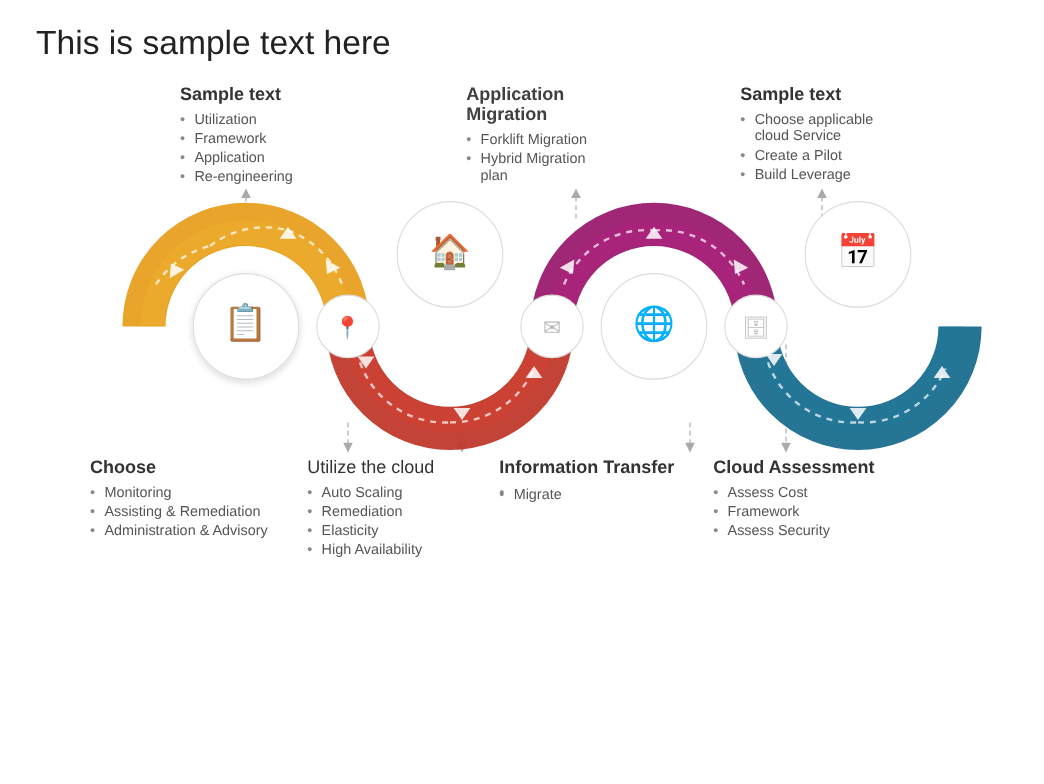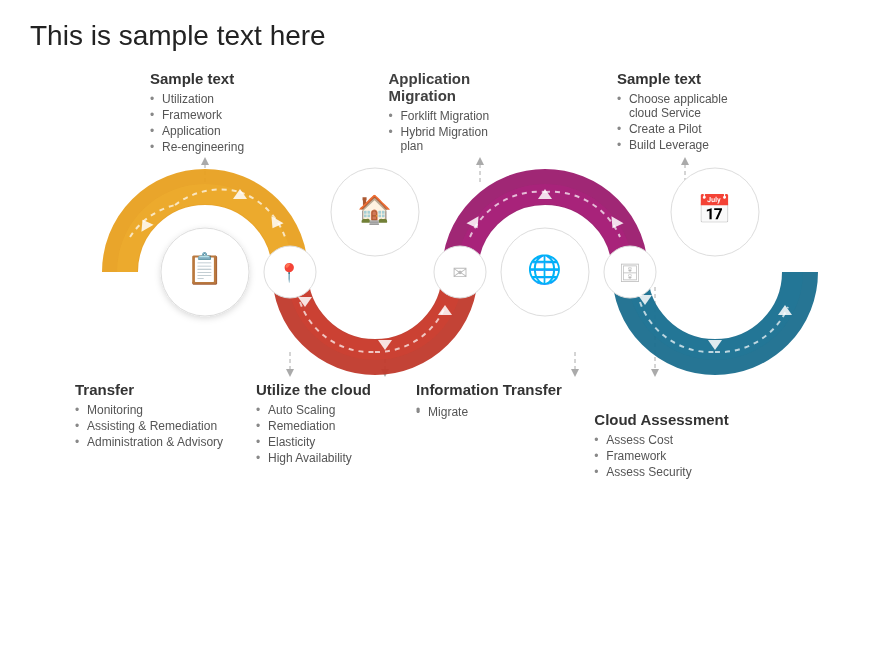--- a/index.html
+++ b/index.html
@@ -157,47 +157,47 @@
         <filter id="shadow" x="-20%" y="-20%" width="140%" height="140%">
           <feDropShadow dx="0" dy="2" stdDeviation="3" flood-opacity="0.15"></feDropShadow>
         </filter>
       </defs>
     </svg>
   </div>
 
   <div style="display:flex; justify-content:flex-start; margin-top:4px; padding-left:45px; gap:10px;">
 
     <div style="width:188px;">
-      <h3 style="font-size:15px;font-weight:700;color:#333;margin-bottom:4px;">Transfer</h3>
+      <h3 style="font-size:15px;font-weight:700;color:#333;margin-bottom:4px;">Choose</h3>
       <ul style="list-style:none;padding:0;">
         <li style="font-size:12px;color:#555;padding:1px 0 1px 12px;position:relative;"><span style="position:absolute;left:0;color:#888;">•</span><span>Monitoring</span></li>
         <li style="font-size:12px;color:#555;padding:1px 0 1px 12px;position:relative;"><span style="position:absolute;left:0;color:#888;">•</span><span>Assisting &amp; Remediation</span></li>
         <li style="font-size:12px;color:#555;padding:1px 0 1px 12px;position:relative;"><span style="position:absolute;left:0;color:#888;">•</span><span>Administration &amp; Advisory</span></li>
       </ul>
     </div>
 
     <div style="width:165px;">
-      <h3 style="font-size:15px;font-weight:700;color:#333;margin-bottom:4px;">Utilize the cloud</h3>
+      <h3 style="font-size:15px;font-weight:400;color:#333;margin-bottom:4px;">Utilize the cloud</h3>
       <ul style="list-style:none;padding:0;">
         <li style="font-size:12px;color:#555;padding:1px 0 1px 12px;position:relative;"><span style="position:absolute;left:0;color:#888;">•</span><span>Auto Scaling</span></li>
         <li style="font-size:12px;color:#555;padding:1px 0 1px 12px;position:relative;"><span style="position:absolute;left:0;color:#888;">•</span><span>Remediation</span></li>
         <li style="font-size:12px;color:#555;padding:1px 0 1px 12px;position:relative;"><span style="position:absolute;left:0;color:#888;">•</span><span>Elasticity</span></li>
         <li style="font-size:12px;color:#555;padding:1px 0 1px 12px;position:relative;"><span style="position:absolute;left:0;color:#888;">•</span><span>High Availability</span></li>
       </ul>
     </div>
 
     <div style="width:185px;">
       <h3 style="font-size:15px;font-weight:700;color:#333;margin-bottom:4px;">Information Transfer</h3>
       <ul style="list-style:none;padding:0;">
         <li style="font-size:12px;color:#555;padding:1px 0 1px 12px;position:relative;"><span style="position:absolute;left:0;color:#888;">•</span></li>
         <li style="font-size:12px;color:#555;padding:1px 0 1px 12px;position:relative;"><span style="position:absolute;left:0;color:#888;">•</span><span>Migrate</span></li>
       </ul>
     </div>
 
-    <div style="width:180px;margin-top:30px;">
+    <div style="width:180px;">
       <h3 style="font-size:15px;font-weight:700;color:#333;margin-bottom:4px;">Cloud Assessment</h3>
       <ul style="list-style:none;padding:0;">
         <li style="font-size:12px;color:#555;padding:1px 0 1px 12px;position:relative;"><span style="position:absolute;left:0;color:#888;">•</span><span>Assess Cost</span></li>
         <li style="font-size:12px;color:#555;padding:1px 0 1px 12px;position:relative;"><span style="position:absolute;left:0;color:#888;">•</span><span>Framework</span></li>
         <li style="font-size:12px;color:#555;padding:1px 0 1px 12px;position:relative;"><span style="position:absolute;left:0;color:#888;">•</span><span>Assess Security</span></li>
       </ul>
     </div>
   </div>
 
 </div>

